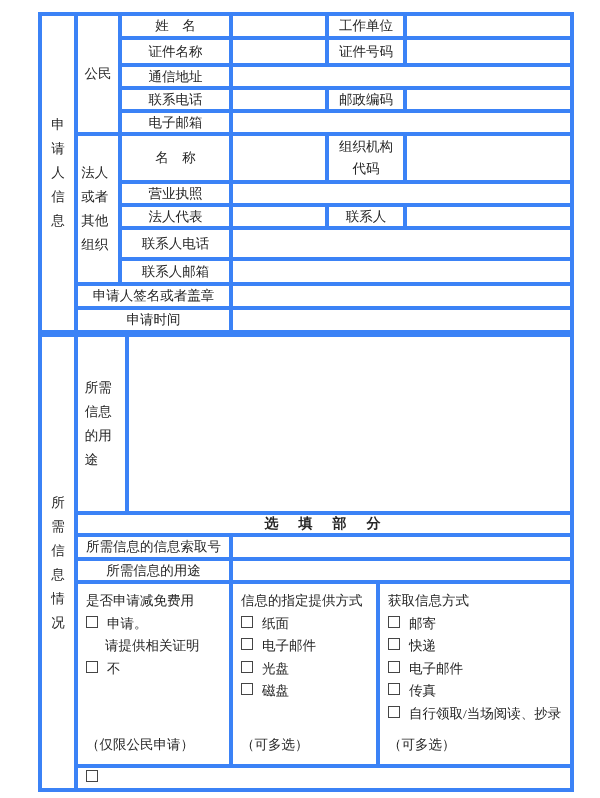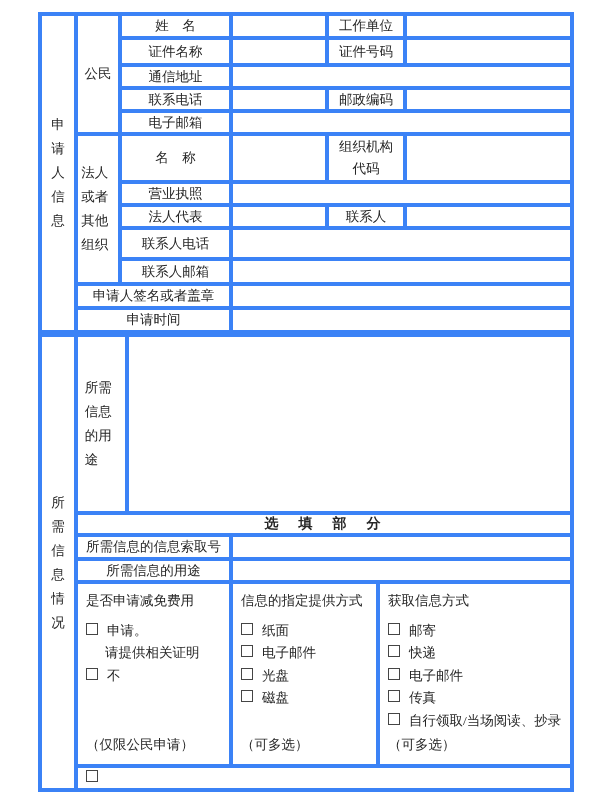--- a/index.html
+++ b/index.html
@@ -18,21 +18,21 @@
   }
   
   .vtext { display:inline-block; width:1.3em; word-break:break-all; line-height:24px; text-align:center; }
   
   .w2 { display:inline-block; width:2.5em; word-break:break-all; line-height:24px; text-align:left; }
   
   .w4 { display:inline-block; width:4.5em; word-break:break-all; line-height:22px; text-align:center; }
   .opt-head { font-weight:bold; font-size:14px; letter-spacing:3px;margin-left:11px; }
   .opt-cell { text-align:left; vertical-align:top; padding:6px 2px 8px 8px; }
   .opt-inner { display:flex; flex-direction:column; height:166px; }
-  .opt-title { line-height:22.5px; margin-bottom:7px; white-space:nowrap; }
+  .opt-title { line-height:22.5px; white-space:nowrap; }
   .opt-line  { line-height:22.5px; white-space:nowrap; }
   .opt-note  { line-height:22.5px; padding-left:19px; white-space:nowrap; }
   .opt-foot  { margin-top:auto; line-height:22.5px; white-space:nowrap; }
   .cb { display:inline-block; width:10px; height:10px; border:1px solid #454545; background:#fff; margin-right:9px; }
   .other-cell { text-align:left; padding-left:8px; white-space:nowrap; }
 </style>
 </head>
 <body>
 
 <div class="sheet">

